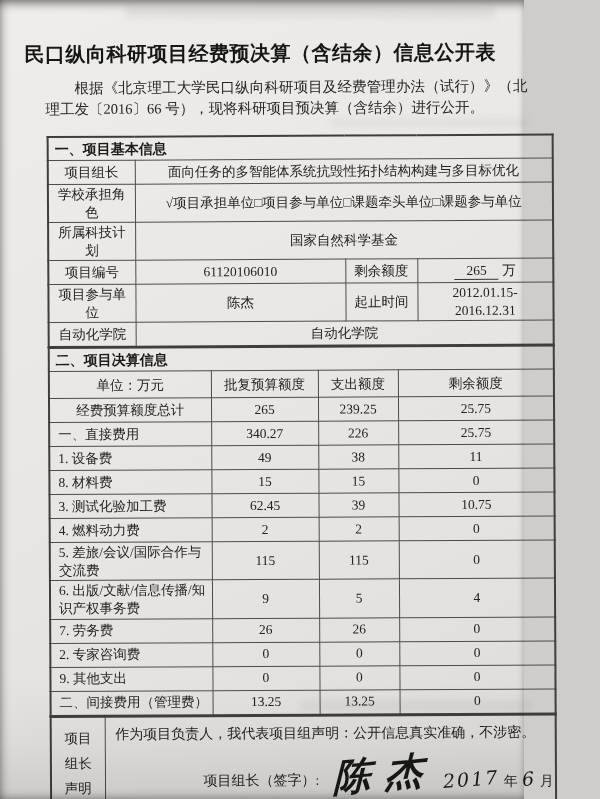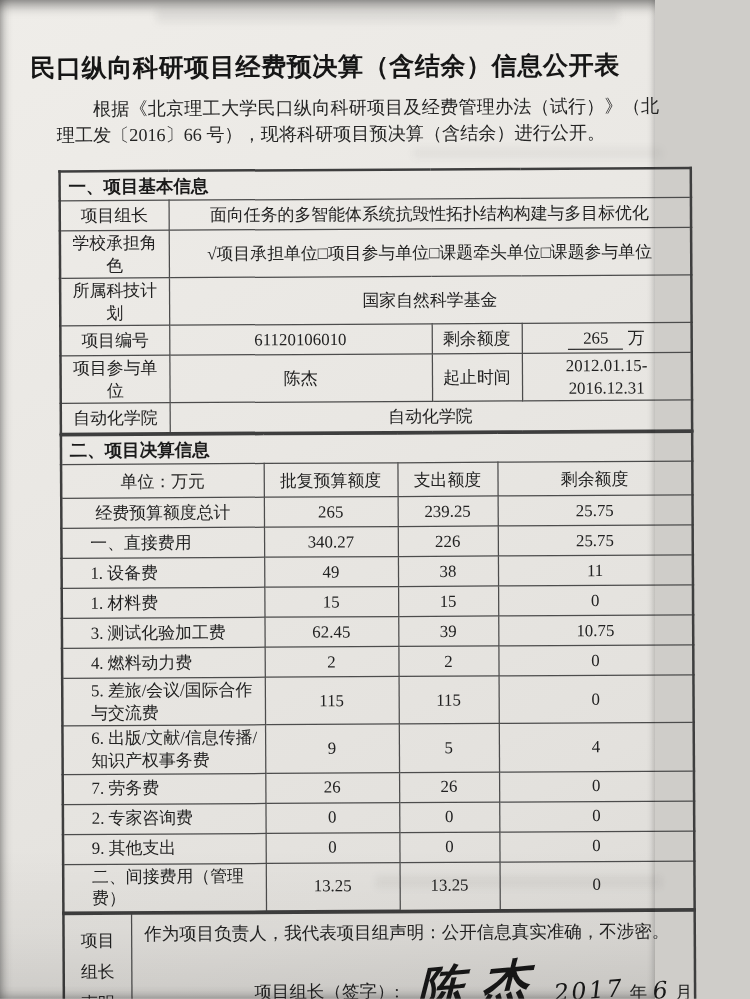--- a/index.html
+++ b/index.html
@@ -51,21 +51,21 @@
   table.tbl + table.tbl, .decl-wrap{margin-top:-1px;}
   .tbl td{
     border:1px solid #4c4c4c;padding:1px 4px;
     height:21px;text-align:center;overflow:hidden;line-height:1.3;
   }
   .tbl{border:2px solid #3e3e3e;}
   td.sec{
     font-family:"Liberation Sans",sans-serif;font-weight:bold;
     text-align:left;padding-left:6px;font-size:14px;height:20px;color:#1a1a1a;
   }
-  td.lft{text-align:left;padding-left:22px;}
+  td.lft{text-align:left;padding-left:8px;}
   td.colhead{height:24px;}
   .u{border-bottom:1px solid #333;padding:0 12px 1px 12px;}
   
   td.decl-lbl{padding:4px 2px;}
   td.decl-lbl div{line-height:1.85;}
   td.decl-body{height:84px;text-align:left;padding:6px 8px 4px 10px;vertical-align:top;}
   .stmt{font-size:14px;margin-top:2px;}
   .sig-line{display:flex;align-items:center;margin-top:14px;height:48px;}
   .sign-label{margin-left:88px;font-size:14px;white-space:nowrap;}
   .sig{
@@ -166,21 +166,21 @@
         <td>226</td>
         <td>25.75</td>
       </tr>
       <tr>
         <td class="lft">1. 设备费</td>
         <td>49</td>
         <td>38</td>
         <td>11</td>
       </tr>
       <tr>
-        <td class="lft">1. 材料费</td>
+        <td class="lft">8. 材料费</td>
         <td>15</td>
         <td>15</td>
         <td>0</td>
       </tr>
       <tr>
         <td class="lft">3. 测试化验加工费</td>
         <td>62.45</td>
         <td>39</td>
         <td>10.75</td>
       </tr>

